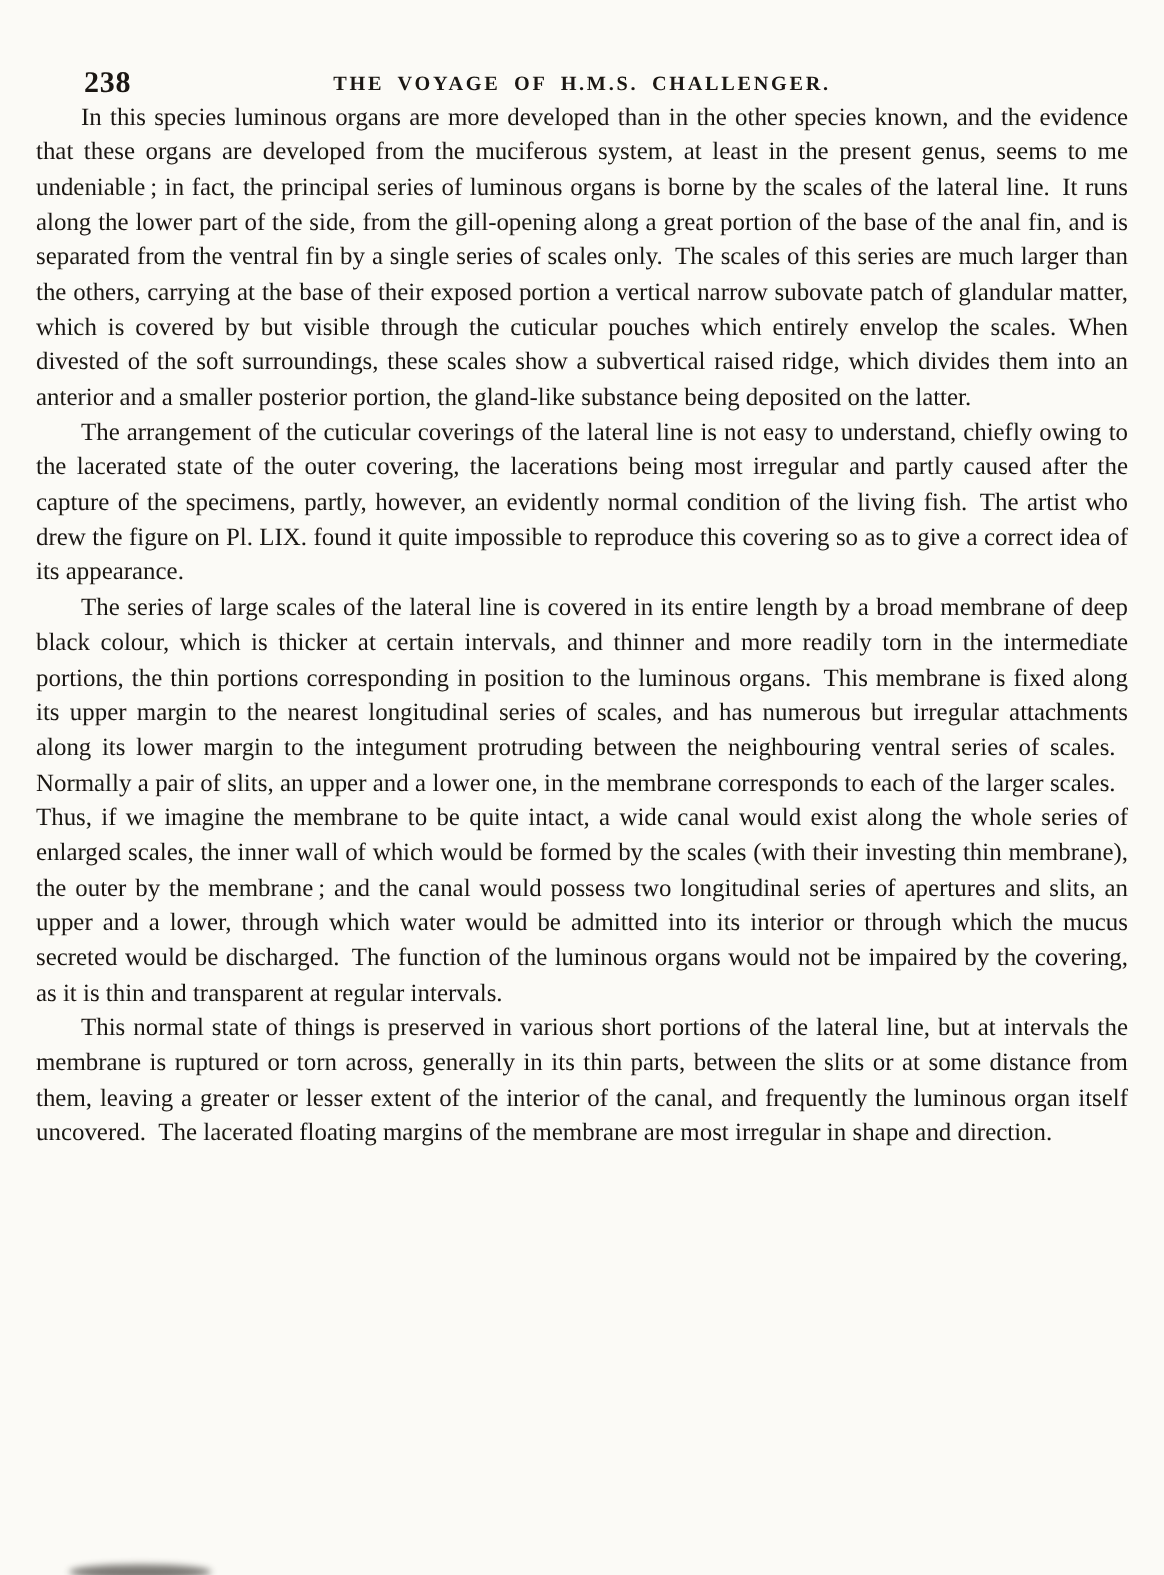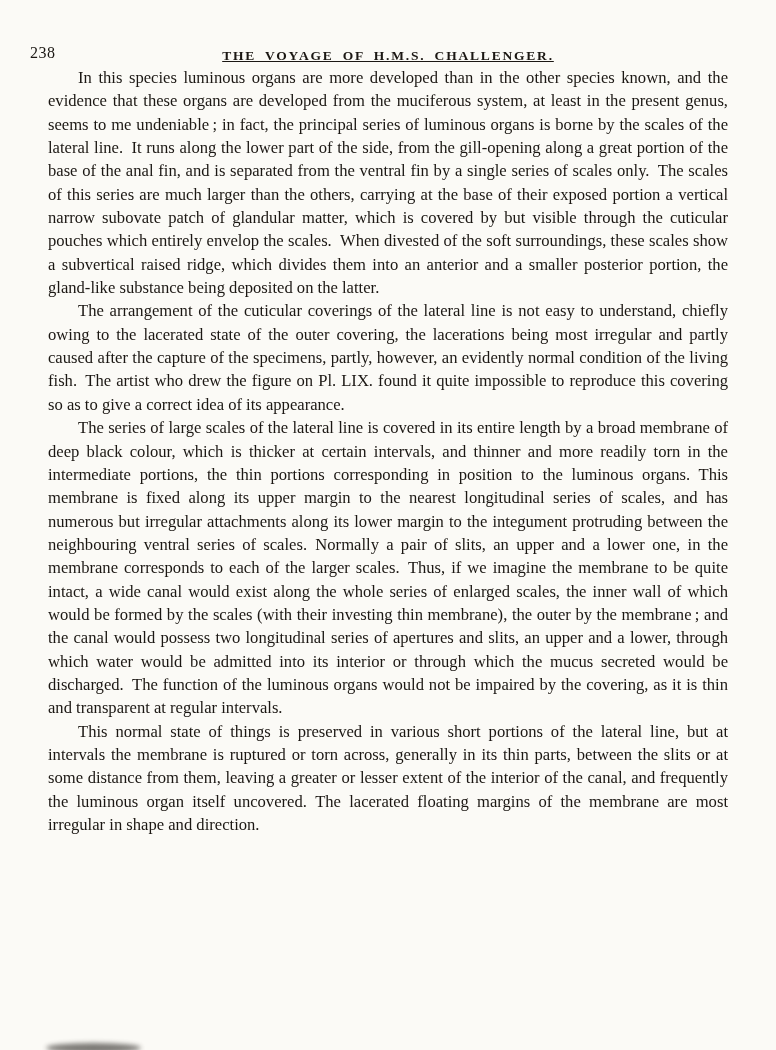--- a/index.html
+++ b/index.html
@@ -16,38 +16,37 @@
     color: #1b1713;
     overflow: hidden;
   }
   .page-header {
     position: relative;
     padding: 45px 48px 0 48px;
     height: 66px;
   }
   .page-number {
     position: absolute;
-    left: 30px;
+    left: 56px;
     top: 44px;
-    font-size: 16px;
-    font-weight: 400;
+    font-size: 20px;
+    font-weight: 700;
     letter-spacing: 0.5px;
   }
   .running-title {
     text-align: center;
     font-size: 13.5px;
     font-weight: 700;
     letter-spacing: 1.8px;
     word-spacing: 4px;
     padding-top: 3px;
     white-space: nowrap;
-    text-decoration: underline;
   }
   .text-block {
-    padding: 0 48px;
+    padding: 0 24px;
     font-size: 16.6px;
     line-height: 23.35px;
     text-align: justify;
     hyphens: none;
   }
   .para {
     text-indent: 30px;
     margin: 0;
   }
   

